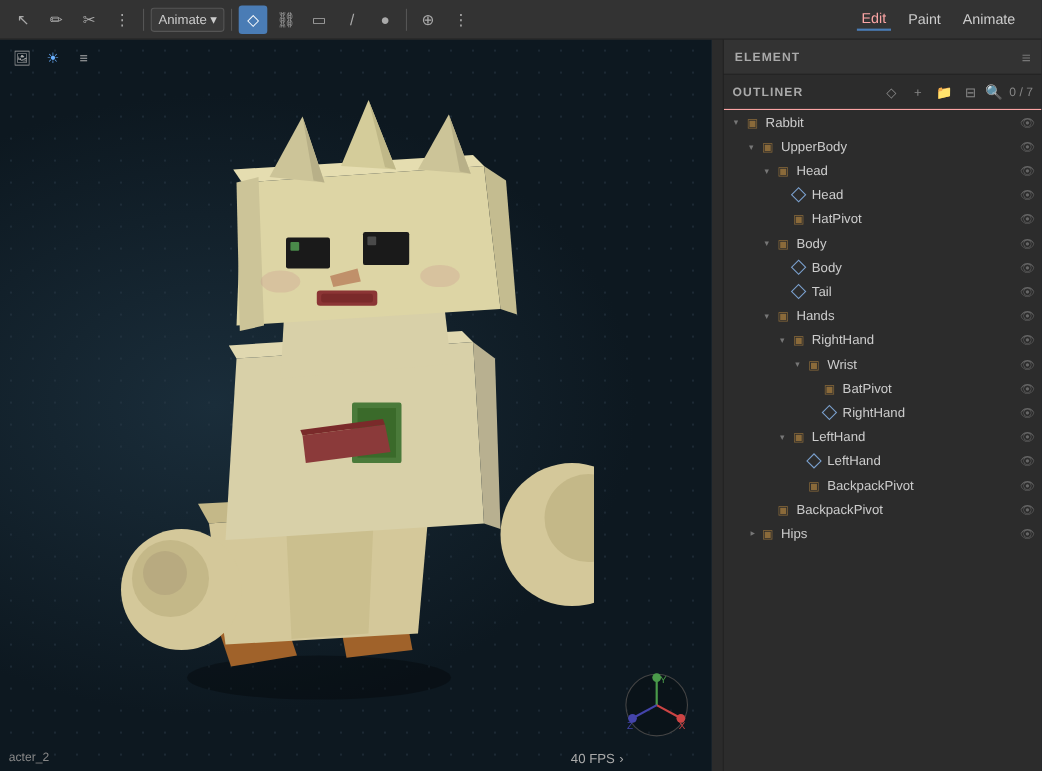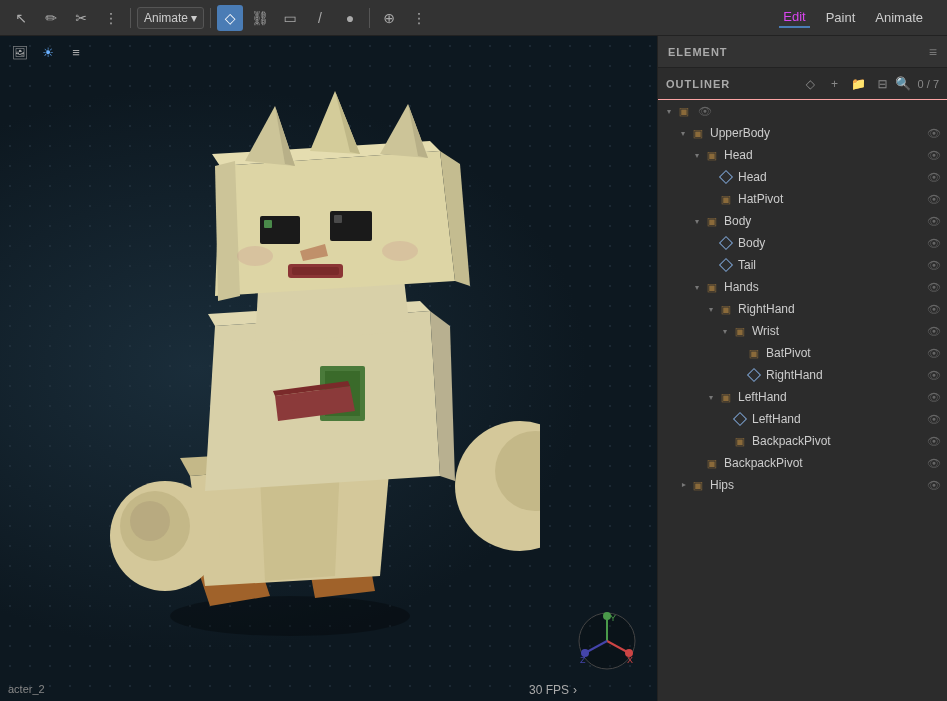--- a/index.html
+++ b/index.html
@@ -62,21 +62,21 @@
       gap: 12px;
       padding: 0 12px;
     }
     .top-menu-item {
       color: #ccc;
       cursor: pointer;
       font-size: 13px;
       padding: 2px 4px;
     }
     .top-menu-item.active {
-      color: #d946ef;
+      color: #fca5a5;
       border-bottom: 2px solid #4a7cb5;
     }
 
     
     .main-area {
       flex: 1;
       display: flex;
       overflow: hidden;
     }
 
@@ -183,20 +183,21 @@
     }
 
     
     .right-panel {
       width: 290px;
       background: #2c2c2c;
       border-left: 1px solid #222;
       display: flex;
       flex-direction: column;
       overflow: hidden;
+      margin-left: 10px;
     }
 
     
     .panel-header {
       height: 32px;
       background: #333;
       display: flex;
       align-items: center;
       padding: 0 10px;
       border-bottom: 1px solid #222;
@@ -437,21 +438,21 @@
 
         <rect x="228" y="178" width="55" height="14" fill="#8b3535" rx="3"></rect>
         <rect x="232" y="181" width="47" height="8" fill="#7a2a2a" rx="2"></rect>
 
         <ellipse cx="195" cy="170" rx="18" ry="10" fill="rgba(200,140,140,0.25)"></ellipse>
         <ellipse cx="340" cy="165" rx="18" ry="10" fill="rgba(200,140,140,0.25)"></ellipse>
       </svg>
     </div>
 
     <div class="fps-badge">
-      <span>30 FPS</span>
+      <span>40 FPS</span>
       <span>›</span>
     </div>
 
     <div class="viewport-status">
       <span class="status-label">acter_2</span>
     </div>
 
     <div class="gizmo">
       <svg viewBox="0 0 60 60" xmlns="http://www.w3.org/2000/svg">
         <circle cx="30" cy="30" r="28" fill="rgba(0,0,0,0.2)" stroke="#444" stroke-width="1"></circle>
@@ -489,20 +490,21 @@
         <span class="outliner-count">0 / 7</span>
       </div>
     </div>
 
     <div class="outliner-tree">
 
       <div class="tree-item" style="padding-left:4px;">
         <div class="tree-indent"></div>
         <div class="tree-arrow expanded">▾</div>
         <div class="tree-icon folder-icon">▣</div>
+        <span class="tree-label">Rabbit</span>
         <div class="tree-eye">👁</div>
       </div>
 
       <div class="tree-item" style="padding-left:18px;">
         <div class="tree-arrow expanded">▾</div>
         <div class="tree-icon folder-icon">▣</div>
         <span class="tree-label">UpperBody</span>
         <div class="tree-eye">👁</div>
       </div>
 

